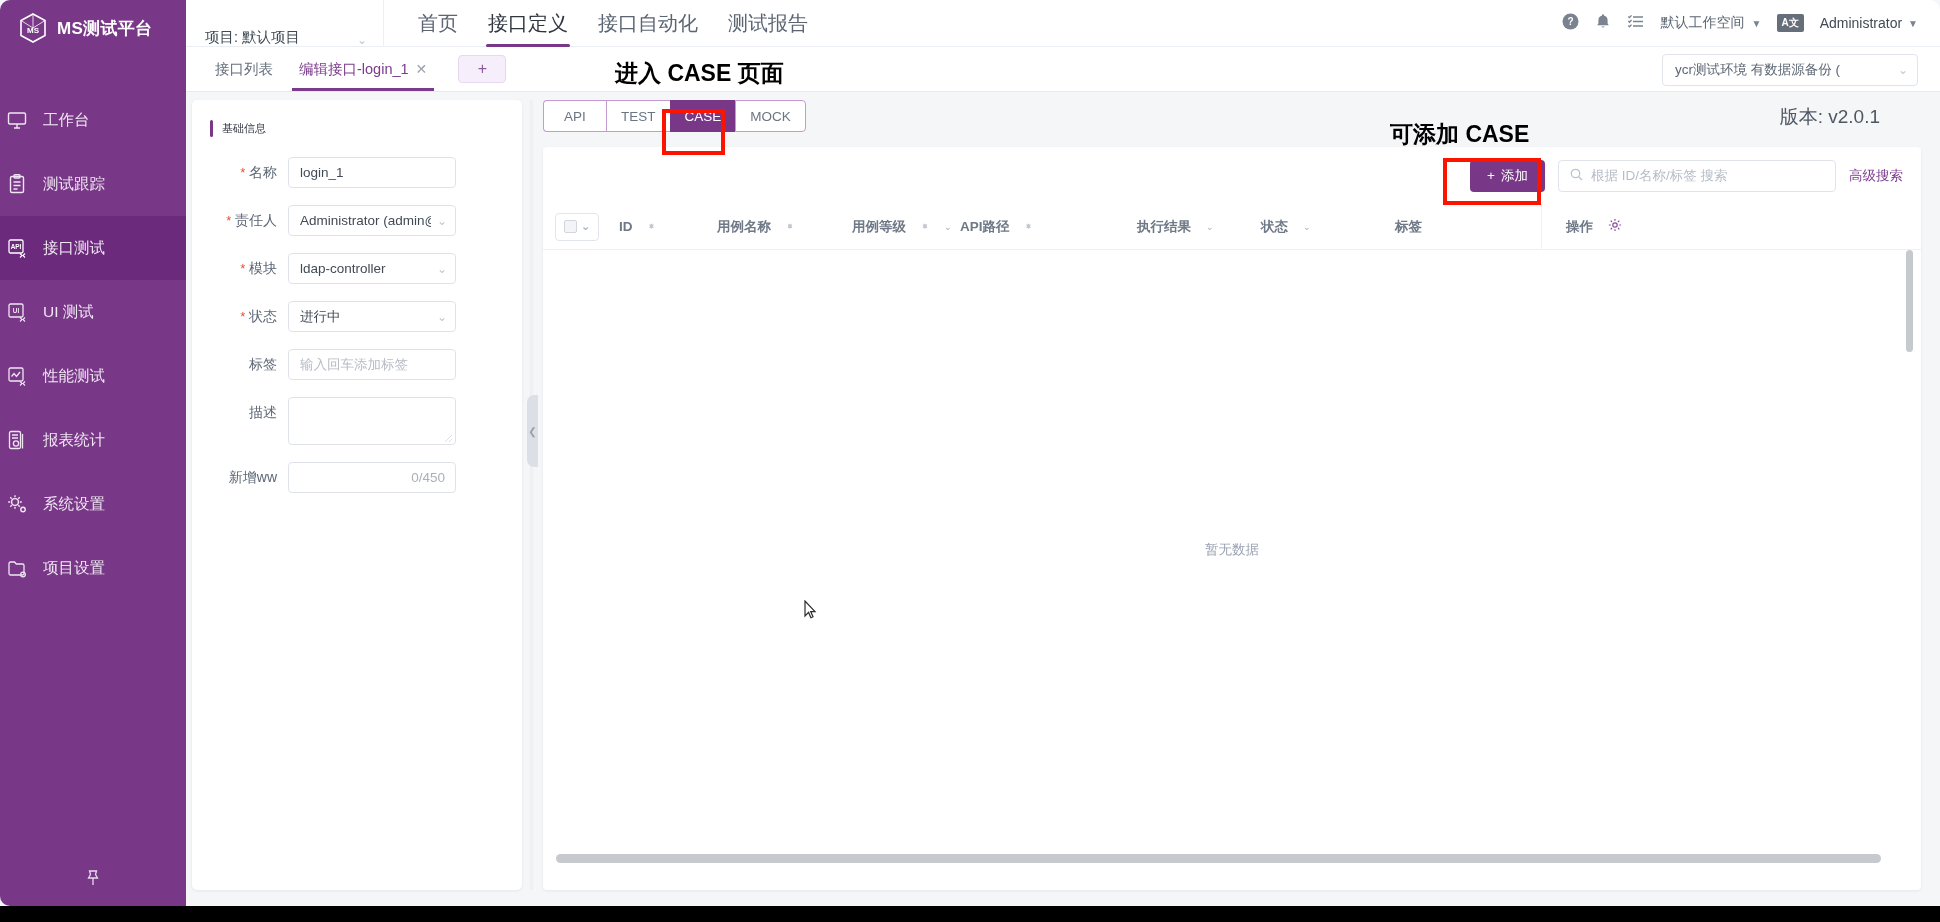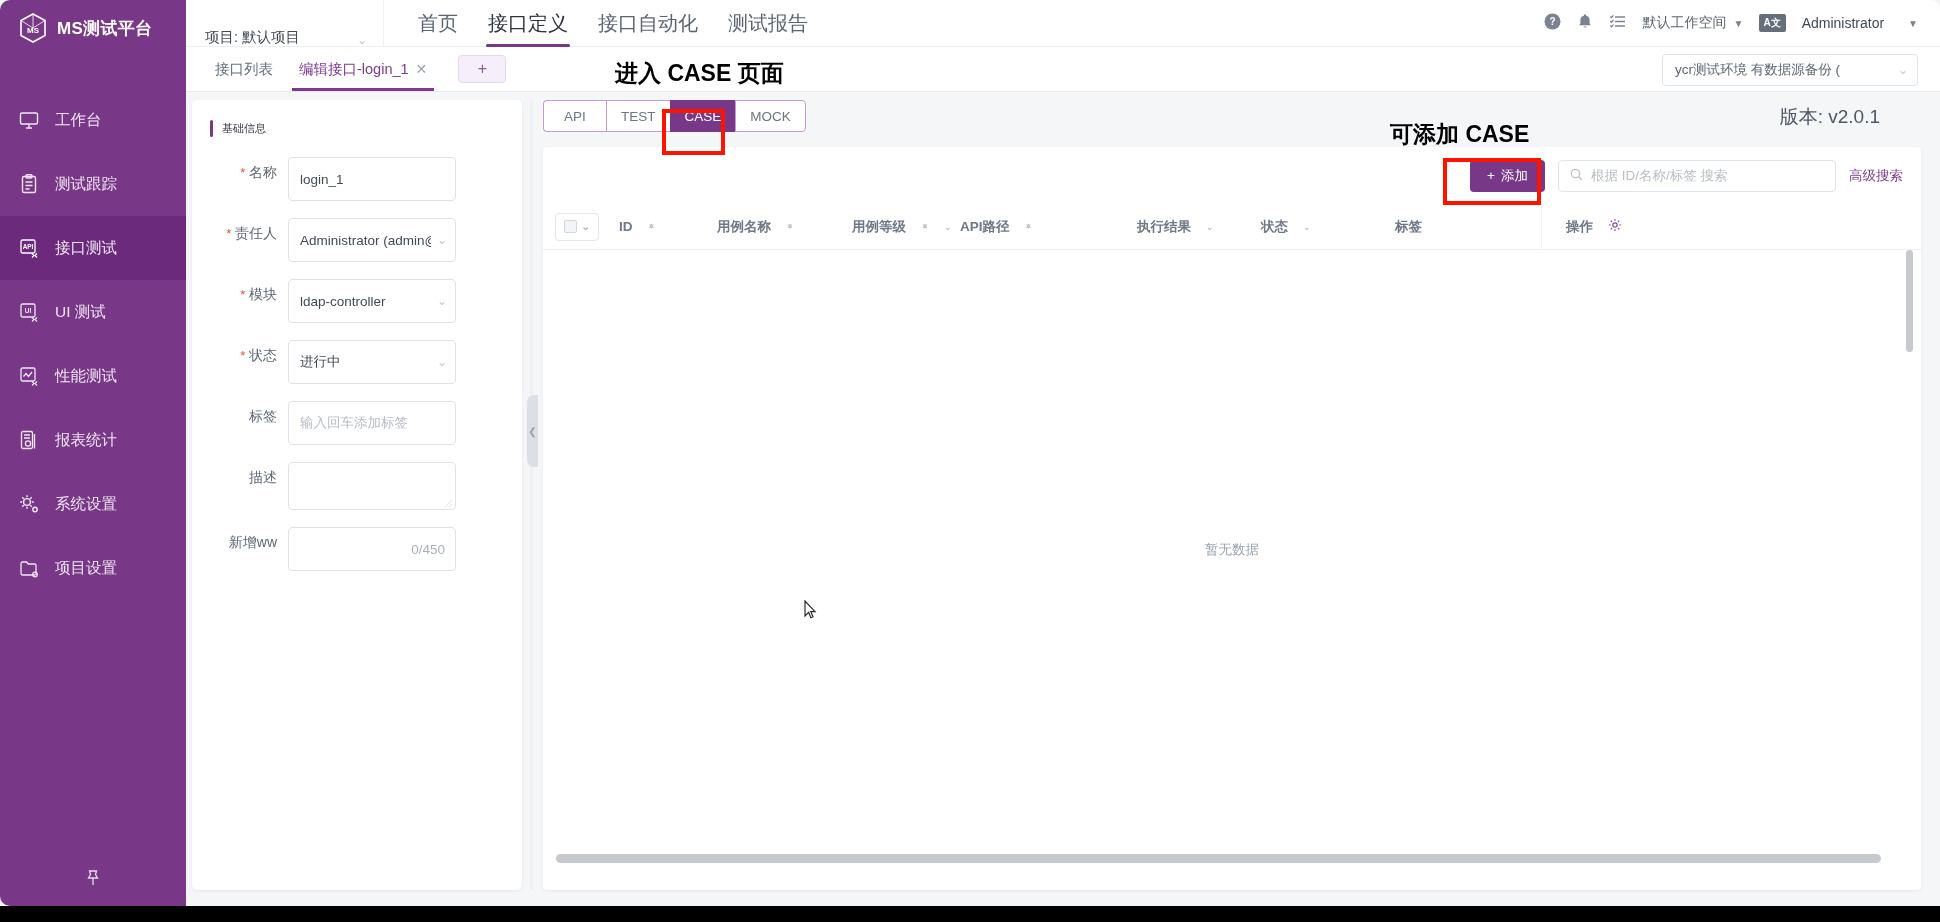--- a/index.html
+++ b/index.html
@@ -27,21 +27,21 @@
     height: 56px; display: flex; align-items: center;
     padding-left: 18px; gap: 9px;
   }
   .brand-logo { width: 30px; height: 32px; flex: 0 0 auto; }
   .brand-text {
     color: #fff; font-size: 17px; font-weight: bold; letter-spacing: .3px;
   }
   .nav { margin-top: 32px; }
   .nav-item {
     display: flex; align-items: center; gap: 13px;
-    height: 64px; padding-left: 16px;
+    height: 64px; padding-left: 4px;
     color: #f0e6f3; font-size: 15.5px;
     cursor: pointer; position: relative;
   }
   .nav-item.active { background: #6b2a7c; }
   .nav-ico { width: 26px; height: 26px; flex: 0 0 auto; display: flex; align-items: center; justify-content: center; }
   .nav-label { white-space: nowrap; }
   .pin {
     position: absolute; left: 0; bottom: 14px; width: 186px;
     display: flex; justify-content: center; cursor: pointer;
   }
@@ -73,21 +73,21 @@
   }
   .top-right {
     margin-left: auto; display: flex; align-items: center; gap: 16px;
     padding-right: 22px; font-size: 14px; color: #5c6673;
   }
   .top-right .ws { display: flex; align-items: center; gap: 7px; cursor: pointer; }
   .lang-box {
     background: #666e7a; color: #fff; font-size: 10px; font-weight: bold;
     border-radius: 2px; padding: 2px 4px; letter-spacing: .5px; cursor: pointer;
   }
-  .admin { display: flex; align-items: center; gap: 24px; cursor: pointer; color: #404a54; }
+  .admin { display: flex; align-items: center; gap: 6px; cursor: pointer; color: #404a54; }
 
   .tabbar {
     position: absolute; left: 186px; top: 47px;
     width: 1754px; height: 45px;
     background: #fff;
     border-bottom: 1px solid #e6e9ee;
     display: flex; align-items: center; padding-left: 16px;
   }
   .tab-chip {
     font-size: 14.5px; color: #66707d; padding: 0 13px;
@@ -131,21 +131,21 @@
   .panel-title::before {
     content: ""; width: 3px; height: 17px; background: #783887; border-radius: 2px;
   }
   .frow { display: flex; align-items: flex-start; margin-bottom: 17px; }
   .flabel {
     width: 96px; text-align: right; padding-right: 11px; padding-top: 7px;
     font-size: 14px; color: #5d6775; white-space: nowrap;
   }
   .req::before { content: "* "; color: #e8503a; font-size: 13px; }
   .fctl {
-    width: 168px; height: 44px; border: 1px solid #dfe3e9; border-radius: 4px;
+    width: 168px; height: 31px; border: 1px solid #dfe3e9; border-radius: 4px;
     background: #fff; display: flex; align-items: center; padding: 0 8px 0 11px;
     font-size: 13.5px; color: #414a56; justify-content: space-between;
     overflow: hidden; white-space: nowrap;
   }
   .fctl .val { overflow: hidden; }
   .fctl.ph { color: #b6bcc6; }
   .fctl.area { height: 48px; align-items: flex-end; justify-content: flex-end; padding: 0 2px 2px 0; }
   .fctl.count { justify-content: flex-end; color: #aab0ba; padding-right: 10px; }
   .chev { color: #c2c7d0; font-size: 12px; flex: 0 0 auto; margin-left: 6px; }
   .resize-grip { width: 11px; height: 11px; position: relative; opacity: .5; }

